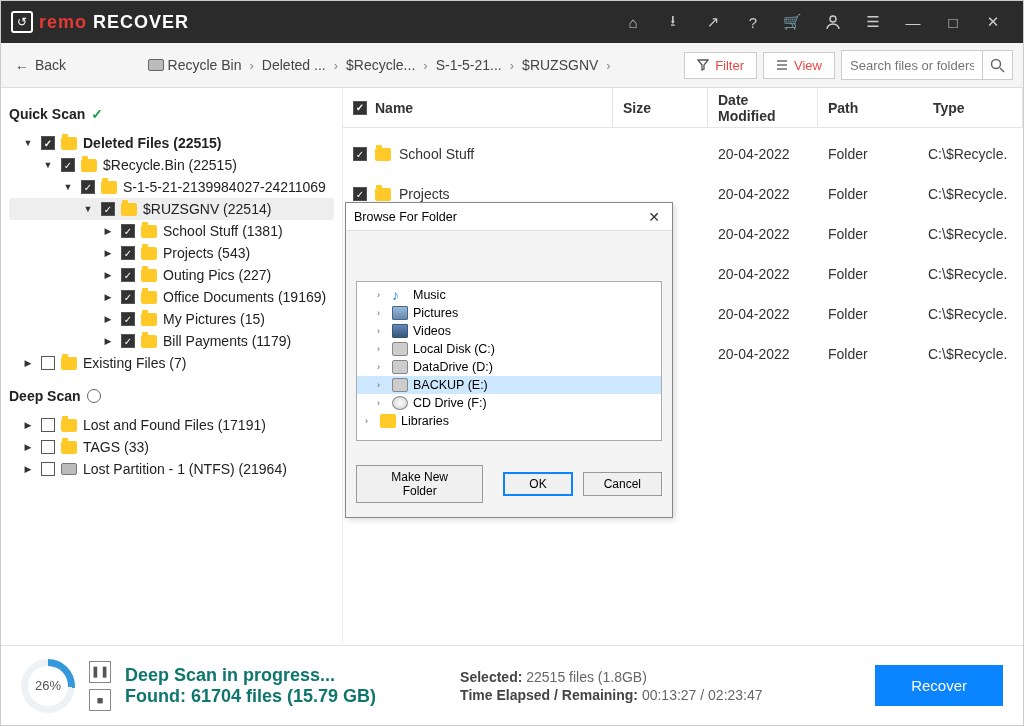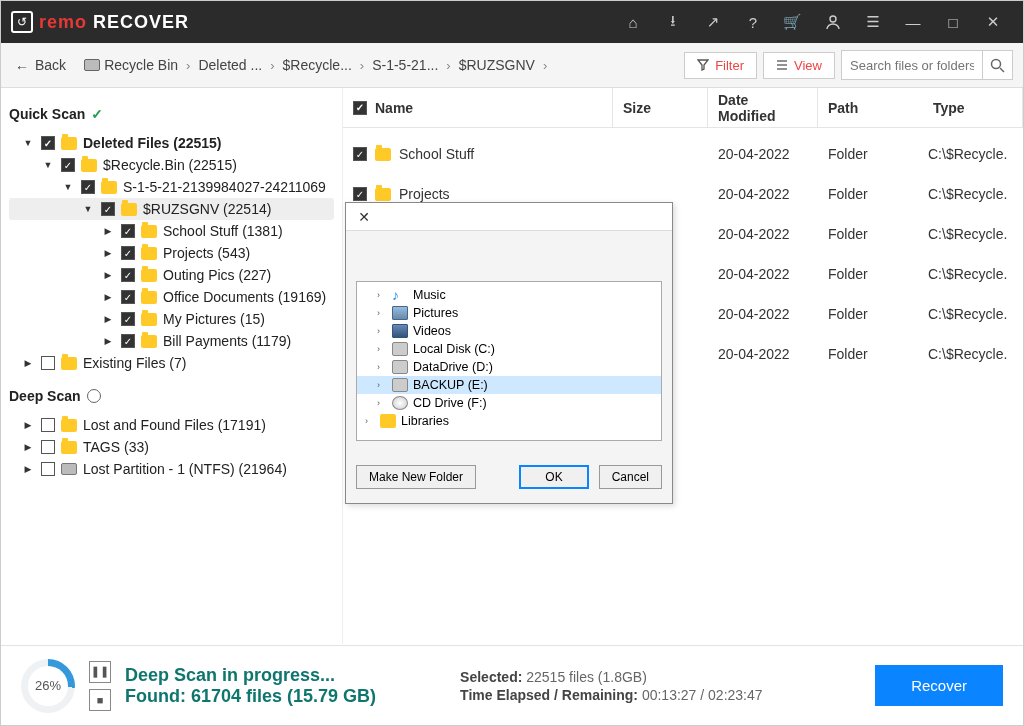--- a/index.html
+++ b/index.html
@@ -11,21 +11,21 @@
 .logo-icon { width: 22px; height: 22px; border: 2px solid #fff; border-radius: 3px; display: flex; align-items: center; justify-content: center; font-size: 12px; background: #2b2b2b; }
 .logo-text { font-size: 18px; font-weight: 300; letter-spacing: 1px; }
 .logo-text b { font-weight: 600; }
 .titlebar-spacer { flex: 1; }
 .title-actions { display: flex; gap: 0; }
 .title-btn { width: 40px; height: 42px; display: flex; align-items: center; justify-content: center; color: #ccc; cursor: pointer; font-size: 15px; }
 
 
 .toolbar { height: 45px; background: #f5f5f5; border-bottom: 1px solid #ddd; display: flex; align-items: center; padding: 0 10px; gap: 6px; }
 .back-btn { display: flex; align-items: center; gap: 6px; cursor: pointer; font-size: 14px; color: #444; padding: 4px; }
-.breadcrumb { display: flex; align-items: center; gap: 4px; font-size: 14px; color: #444; flex: 1; margin-left: 8px; overflow: hidden; }
+.breadcrumb { display: flex; align-items: center; gap: 4px; font-size: 14px; color: #444; flex: 1; margin-left: 8px; overflow: hidden; justify-content: center; }
 .bc-item { display: flex; align-items: center; gap: 4px; cursor: pointer; white-space: nowrap; }
 .bc-sep { color: #888; padding: 0 4px; font-size: 13px; }
 .bc-drive { width: 16px; height: 12px; border: 1px solid #666; border-radius: 2px; display: inline-block; position: relative; background: #bbb; }
 .filter-btn, .view-btn { border: 1px solid #ccc; background: #fff; padding: 5px 12px; font-size: 13px; cursor: pointer; display: flex; align-items: center; gap: 6px; color: #ef4444; }
 .search-wrap { display: flex; align-items: center; border: 1px solid #ccc; background: #fff; height: 30px; }
 .search-input { border: none; outline: none; padding: 0 8px; font-size: 13px; width: 140px; color: #888; }
 .search-btn { width: 30px; height: 30px; display: flex; align-items: center; justify-content: center; border-left: 1px solid #ccc; cursor: pointer; font-size: 15px; color: #666; }
 
 
 .main { display: flex; height: 556px; }
@@ -87,21 +87,21 @@
 .dlg-item.selected { background: #cde8ff; }
 .dlg-arrow { width: 10px; font-size: 9px; color: #555; }
 .dlg-icon { width: 16px; height: 14px; display: inline-block; }
 .dlg-icon.music { color: #1e88e5; font-size: 14px; line-height: 1; }
 .dlg-icon.pic { background: linear-gradient(#9bd, #68a); border: 1px solid #468; border-radius: 1px; }
 .dlg-icon.video { background: linear-gradient(#68b, #357); border: 1px solid #357; border-radius: 1px; }
 .dlg-icon.drive { background: #ccc; border: 1px solid #888; border-radius: 2px; }
 .dlg-icon.cd { border: 1px solid #888; border-radius: 50%; background: radial-gradient(#fff, #ccc); }
 .dlg-icon.lib { background: #ffca28; border-radius: 2px; }
 .dlg-footer { display: flex; gap: 10px; padding: 14px 10px; background: #f4f4f4; align-items: center; }
-.dlg-btn { padding: 4px 12px; font-size: 12px; border: 1px solid #999; background: #f0f0f0; cursor: pointer; }
+.dlg-btn { padding: 4px 20px; font-size: 12px; border: 1px solid #999; background: #f0f0f0; cursor: pointer; }
 .dlg-btn.primary { border: 2px solid #0a84ff; padding: 3px 24px; }
 .dlg-spacer { flex: 1; }
 
 svg { display: block; }
 </style>
 </head>
 <body>
 
 <div class="titlebar">
   <div class="logo">
@@ -349,20 +349,21 @@
           <div class="col date">20-04-2022</div>
           <div class="col type">Folder</div>
           <div class="col path">C:\$Recycle.</div>
         </div>
       </div>
   </div>
 </div>
 
 <div class="dialog">
   <div class="dlg-title">
+    <span>Browse For Folder</span>
     <div class="dlg-close">✕</div>
   </div>
   <div class="dlg-body">
     <div class="dlg-tree" id="dlg-tree">
         <div class="dlg-item">
           <span class="dlg-arrow">›</span>
           <span class="dlg-icon music">♪</span>
           <span>Music</span>
         </div>
         <div class="dlg-item">

